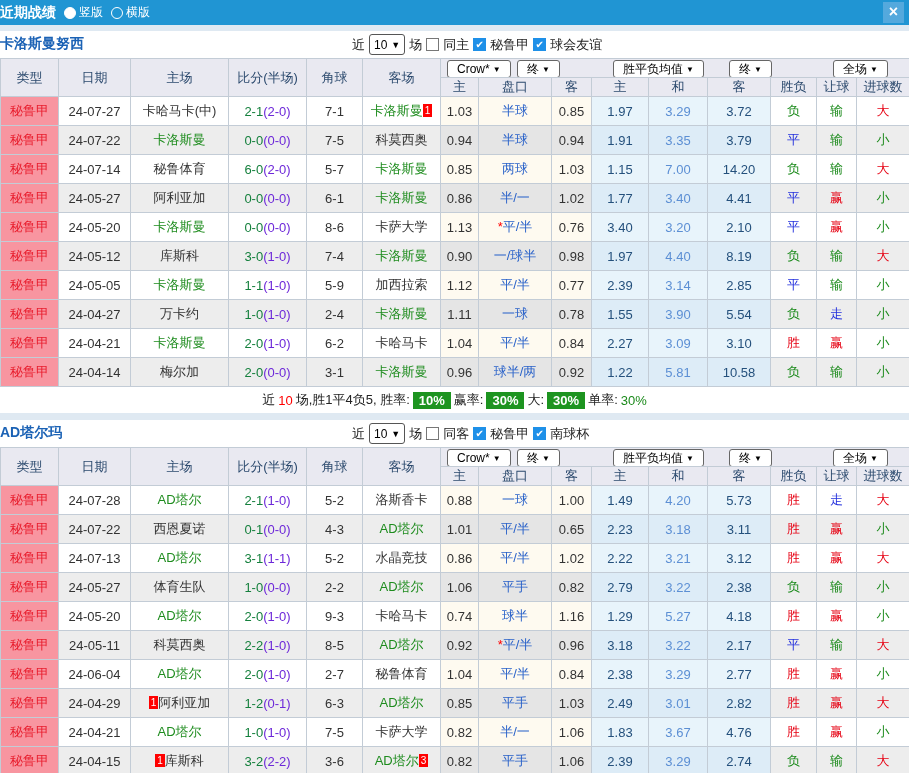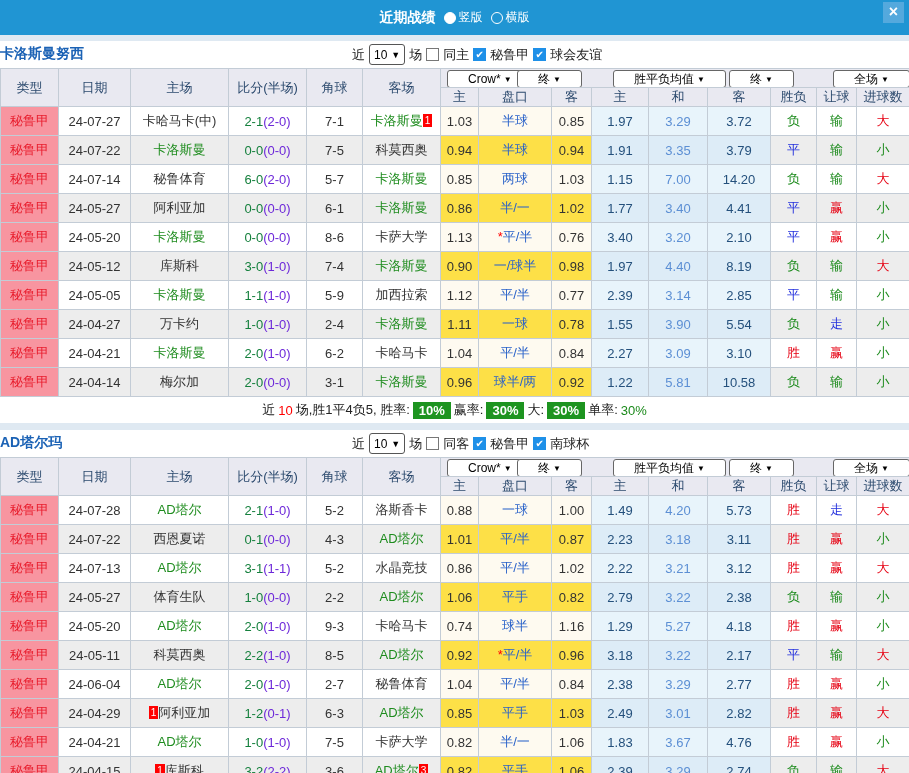--- a/index.html
+++ b/index.html
@@ -1,19 +1,19 @@
 <!DOCTYPE html>
 <html><head>
 <meta charset="utf-8">
 <style>
   html,body{margin:0;padding:0}
   body{width:909px;height:773px;background:#fff;overflow:hidden;
        font-family:"Liberation Sans","DejaVu Sans",sans-serif;font-size:13px;color:#333}
   
-  .titlebar{height:35px;background:#2095d3;position:relative;display:flex;align-items:center;justify-content:center;color:#fff;gap:8px}
+  .titlebar{height:25px;background:#2095d3;position:relative;display:flex;align-items:center;color:#fff;gap:8px}
   .title{font-weight:bold;font-size:14px}
   .radio-opt{display:inline-flex;align-items:center;gap:3px;font-size:12px;cursor:pointer}
   .radio{width:10px;height:10px;border:1px solid #fff;border-radius:50%;display:inline-block;background:transparent}
   .radio.sel{background:#fff}
   .close-btn{position:absolute;right:5px;top:2px;width:21px;height:21px;background:#54a9dd;color:#fff;
              text-align:center;line-height:20px;font-size:16px;font-weight:bold;cursor:pointer}
   .band{height:6px;background:#dfe9f2}
   .band2{height:7px;background:#dfe9f2}
   
   .filter-row{height:27px;position:relative;background:#fff}
@@ -25,29 +25,29 @@
   .cb{width:13px;height:13px;display:inline-block;box-sizing:border-box;vertical-align:-2px;cursor:pointer}
   .cb.off{background:#fff;border:1px solid #777}
   .cb.on{background:#1e90e8;border:1px solid #1e90e8;color:#fff;font-size:10px;line-height:12px;text-align:center}
   
   table{border-collapse:collapse;table-layout:fixed;width:909px}
   th,td{border:1px solid #c3ccd6;text-align:center;overflow:hidden;white-space:nowrap;padding:0}
   th{background:#e9e9f1;color:#2c4a6e;font-weight:normal;font-size:13px}
   .hdr-big th{height:16px}
   .strip{position:relative;height:18px;background:#e9e9f1}
   .dd{position:absolute;top:1px;height:16px;line-height:15px;background:#fff;border:1px solid #666;border-radius:3px;
-      padding:0 20px;font-size:12px;color:#000;display:inline-flex;align-items:center;gap:3px;cursor:pointer}
+      padding:0 9px;font-size:12px;color:#000;display:inline-flex;align-items:center;gap:3px;cursor:pointer}
   .dd .caret{font-size:8px}
   tbody td{height:28px;font-size:13px}
   tr.odd .c-plain{background:#fff}
   tr.even .c-plain{background:#ededed}
   .c-league{background:#f895a0;color:#e8olold}
   .c-league{background:#f895a0;color:#e81c2c}
   tr.odd .c-ah{background:#fefaf0}
-  tr.even .c-ah{background:#fde047}
+  tr.even .c-ah{background:#e5e5e5}
   tr.odd .c-eu{background:#e8f4fb}
   tr.even .c-eu{background:#ddecf7}
   .t-focus{color:#1e8c1e}
   .t-norm{color:#333}
   .badge-num{display:inline-block;background:#f00;color:#fff;font-size:10px;line-height:13px;padding:0 2px;vertical-align:1px}
   .score-main{color:#15803d}
   .score-half{color:#6d28d9}
   .line-txt{color:#2a62c9}
   .star{color:#f00}
   .eu-side{color:#24507c}
@@ -445,21 +445,21 @@
       </tr>
       <tr class="even">
         <td class="c-league">秘鲁甲</td>
         <td class="c-plain">24-07-22</td>
         <td class="c-plain"><span class="t-norm">西恩夏诺</span></td>
         <td class="c-plain"><span class="score-main">0-1</span><span class="score-half">(0-0)</span></td>
         <td class="c-plain">4-3</td>
         <td class="c-plain"><span class="t-focus">AD塔尔</span></td>
         <td class="c-ah">1.01</td>
         <td class="c-ah"><span class="line-txt">平/半</span></td>
-        <td class="c-ah">0.87</td>
+        <td class="c-ah">0.65</td>
         <td class="c-eu eu-side">2.23</td>
         <td class="c-eu eu-draw">3.18</td>
         <td class="c-eu eu-side">3.11</td>
         <td class="c-plain r-red">胜</td>
         <td class="c-plain r-red">赢</td>
         <td class="c-plain r-green">小</td>
       </tr>
       <tr class="odd">
         <td class="c-league">秘鲁甲</td>
         <td class="c-plain">24-07-13</td>

